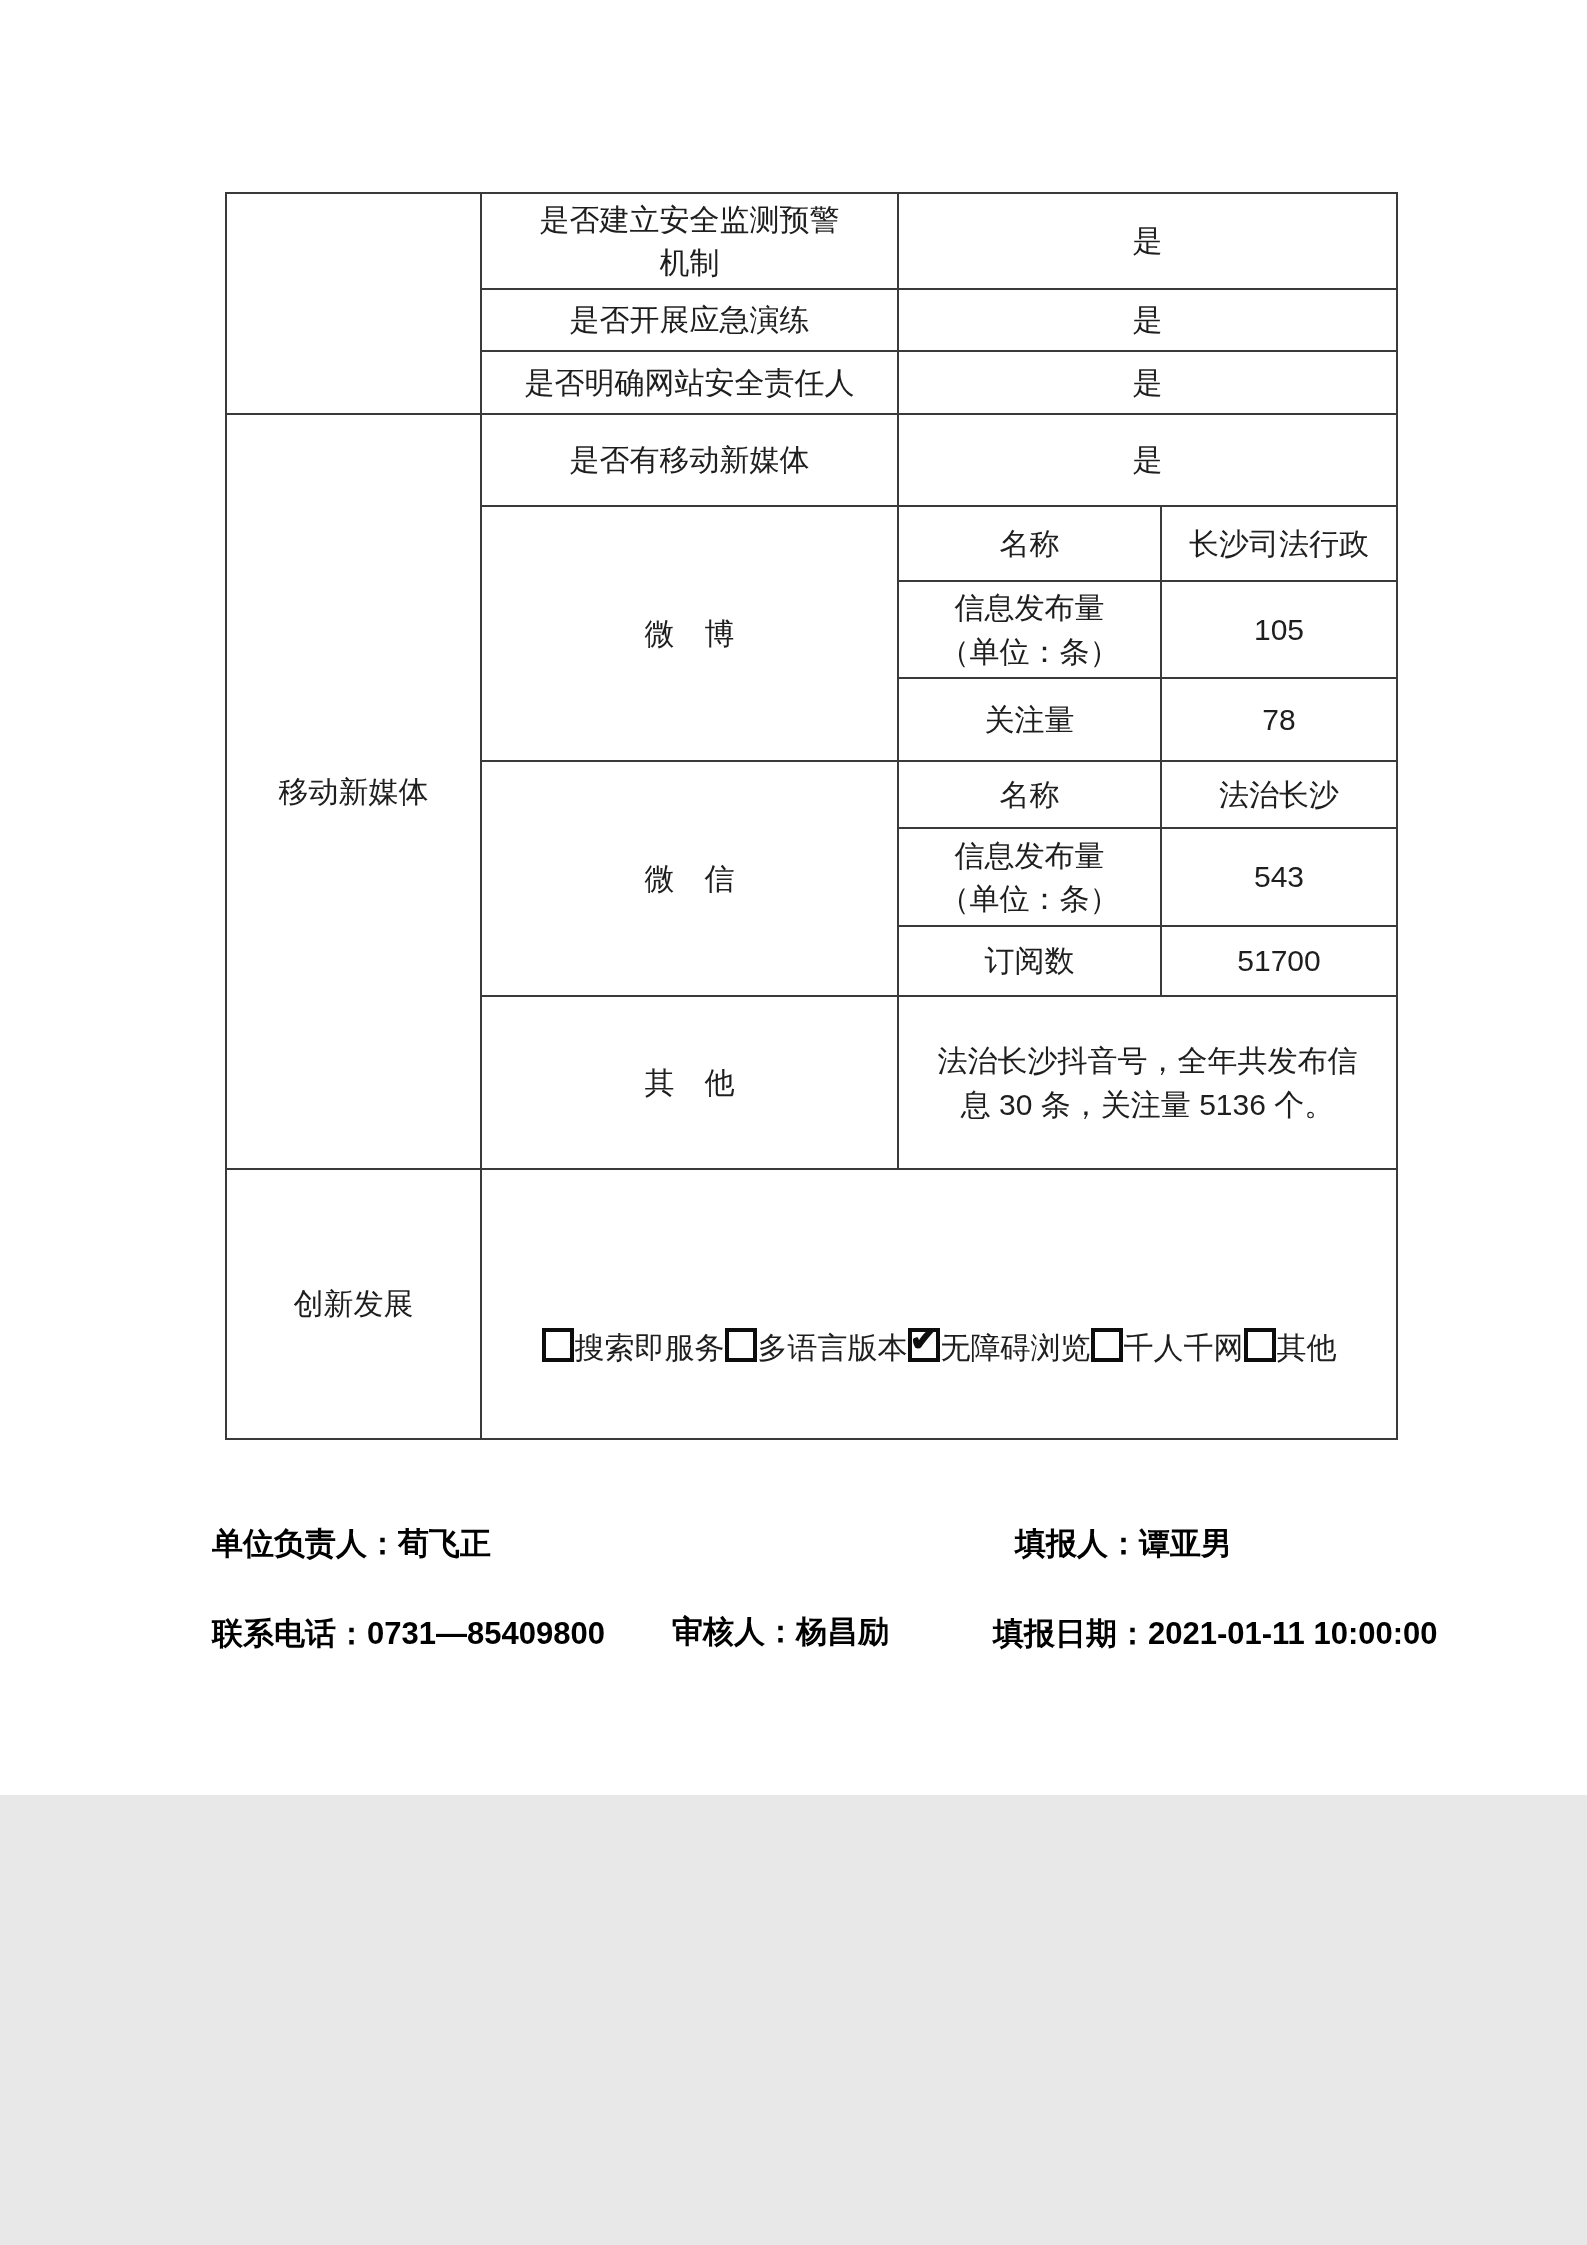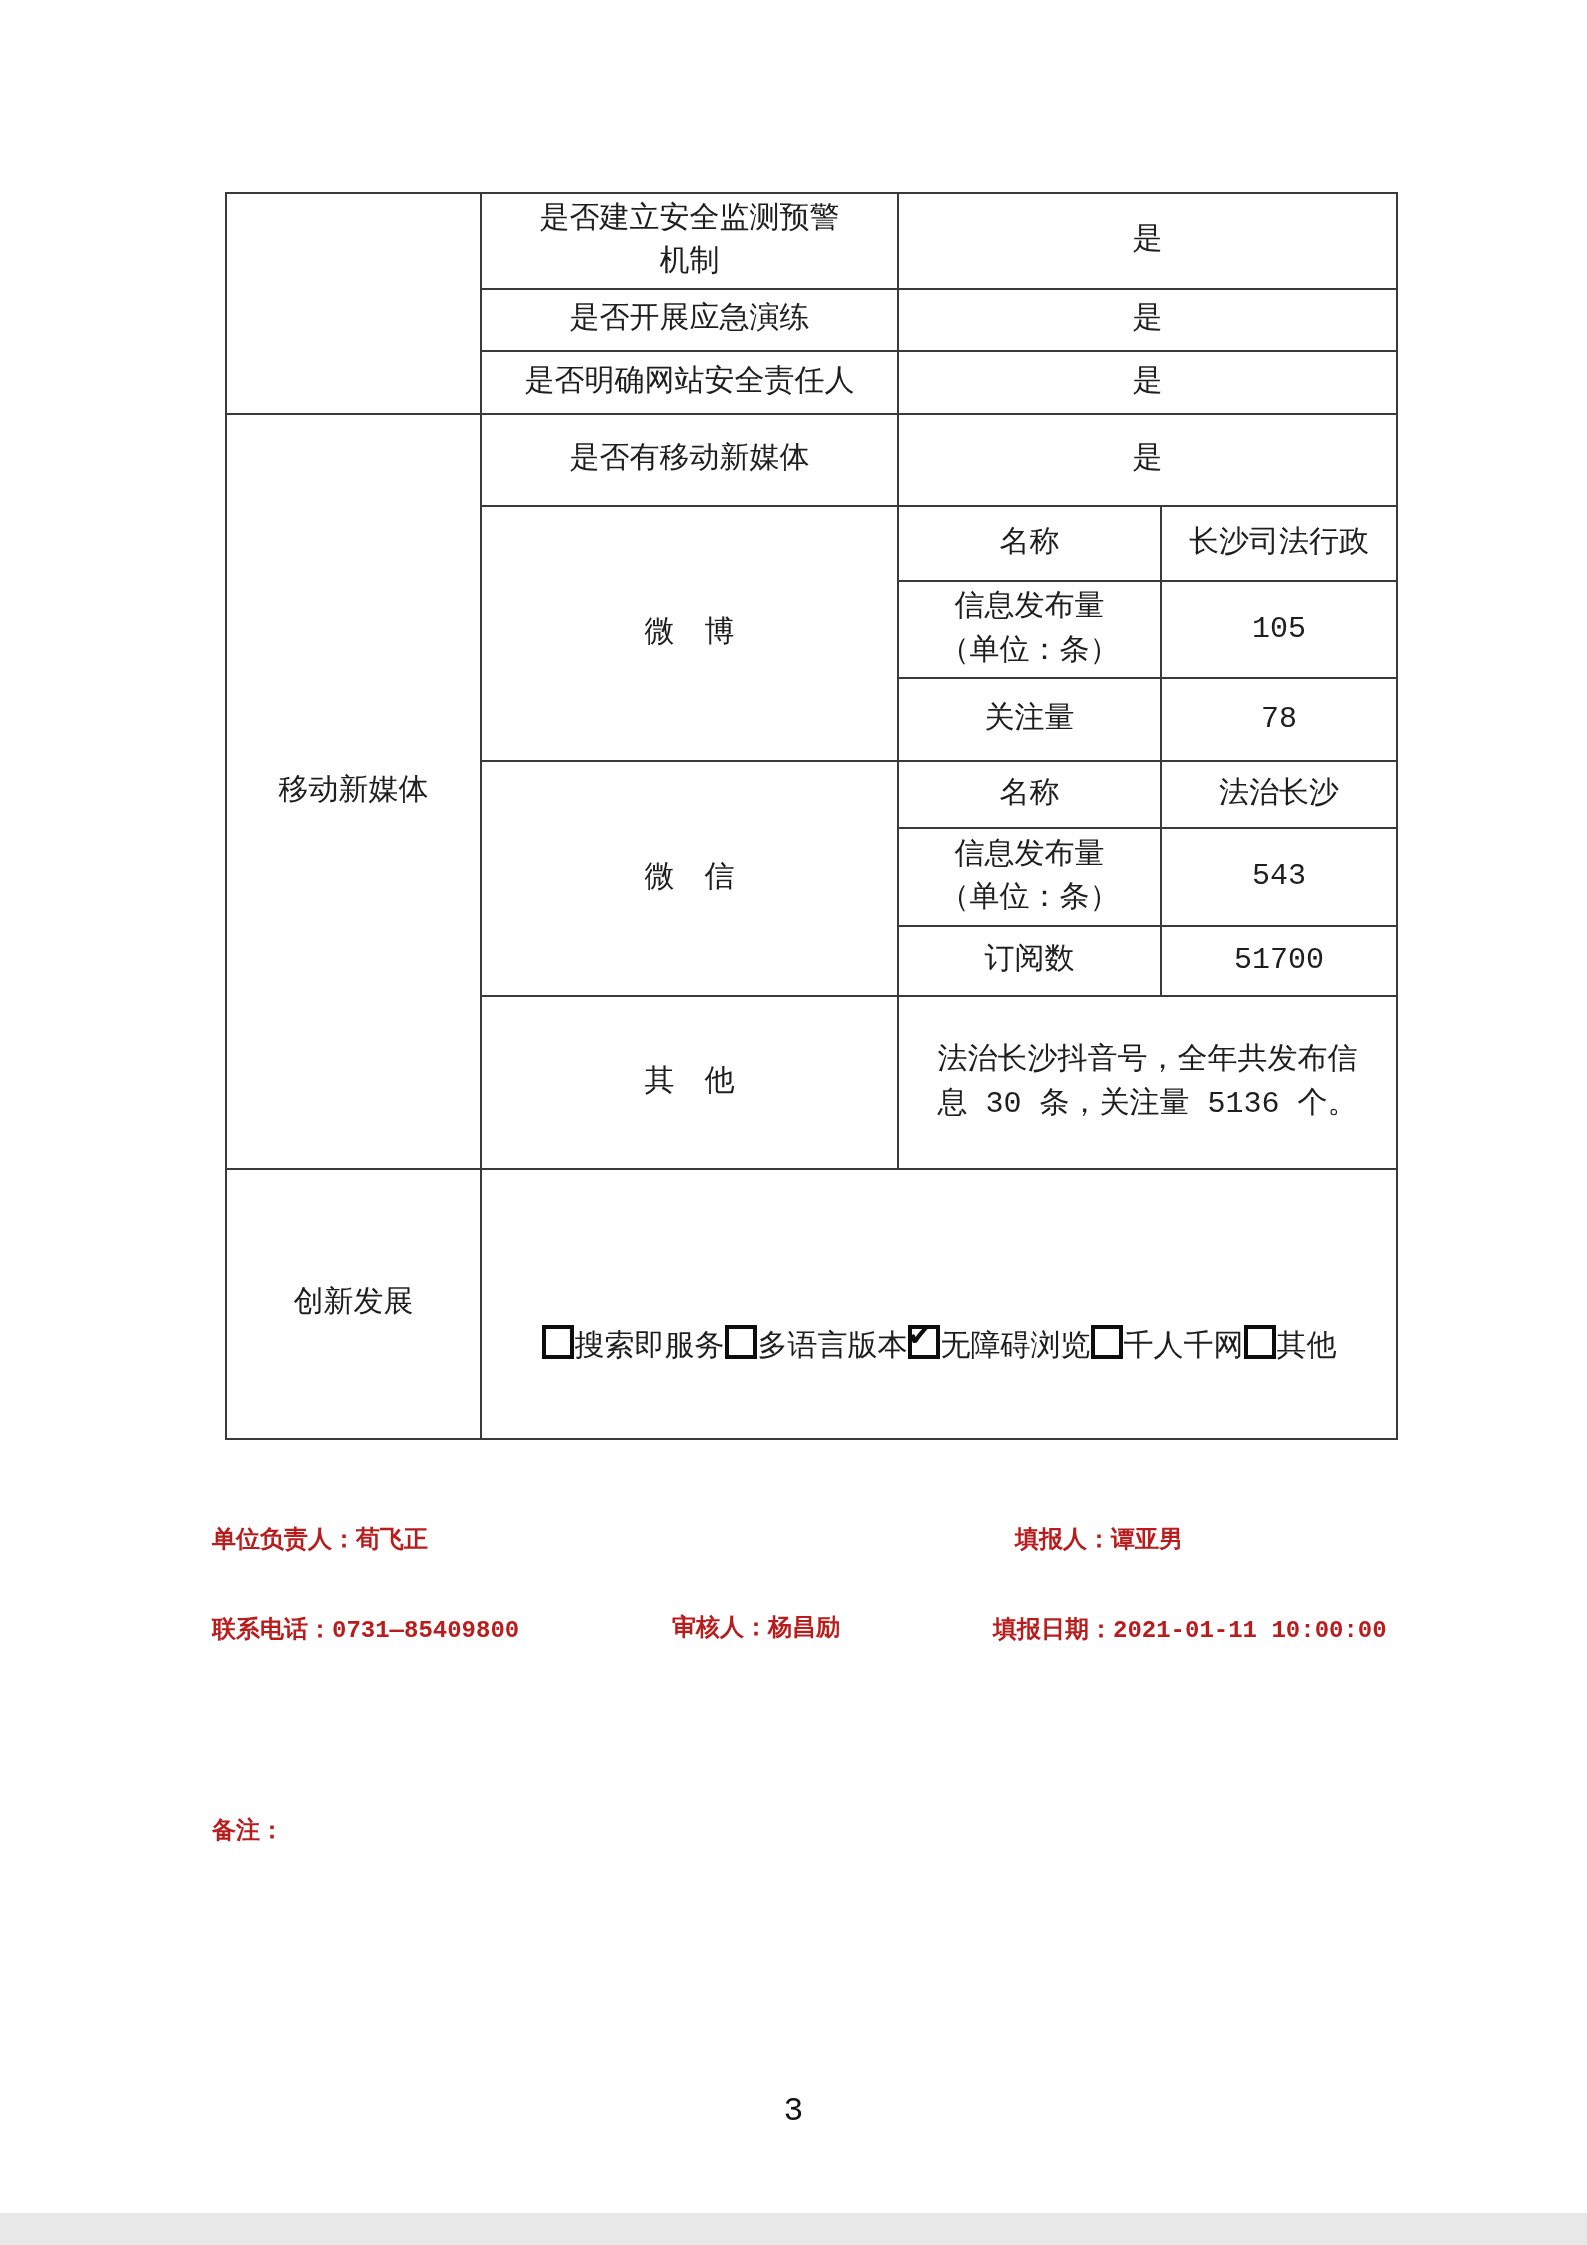--- a/index.html
+++ b/index.html
@@ -1,20 +1,20 @@
 <!DOCTYPE html>
 <html><head>
 <meta charset="utf-8">
 <style>
   html,body { margin:0; padding:0; background:#e8e8e8; }
   .page {
     position:relative;
-    width:1587px; height:2213px;
+    width:1587px; height:1795px;
     background:#ffffff;
-    font-family:Liberation Mono, monospace;
+    font-family:Liberation Sans, sans-serif;
     color:#1e1e1e;
     overflow:hidden;
   }
   table.report {
     position:absolute; left:225px; top:192px;
     width:1171px;
     border-collapse:collapse; table-layout:fixed;
   }
   table.report td {
     border:2px solid #3a3a3a;
@@ -34,21 +34,21 @@
     vertical-align:-4px;
     background:#fff;
     margin-right:1px;
   }
   .cb-mark {
     position:absolute; left:-2px; top:-10px;
     font-size:34px; font-weight:bold; color:#0d0d0d; line-height:1;
   }
   .footer-line {
     position:absolute;
-    font-size:24px; font-weight:bold; color:#b91c1c;
+    font-size:31px; font-weight:bold; color:#000000;
     white-space:nowrap;
   }
   .page-num {
     position:absolute; left:0; top:2093px; width:100%;
     text-align:center; font-size:33px; color:#111;
   }
 </style>
 </head>
 <body>
 

